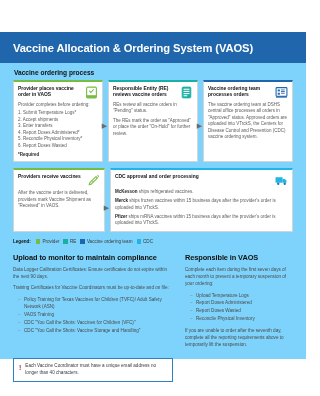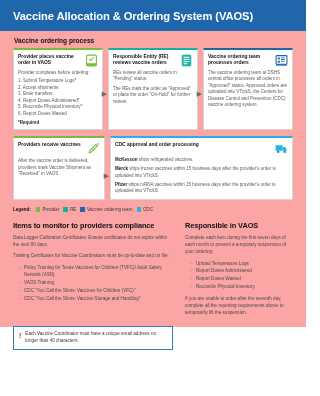--- a/index.html
+++ b/index.html
@@ -3,21 +3,21 @@
 <meta charset="utf-8">
 <style>
   * { box-sizing: border-box; margin: 0; padding: 0; }
   html, body {
     width: 306px; height: 396px;
     background: #ffffff;
     font-family: "Liberation Sans", sans-serif;
     color: #1b1b1b;
     overflow: hidden;
   }
-  .page { position: relative; width: 306px; height: 327px; background:#fca5a5; }
+  .page { position: relative; width: 306px; height: 327px; background:#7dd3fc;margin-top:32px; }
 
   
   .header {
     background: #1f66ad;
     height: 31px;
     display: flex;
     align-items: center;
     padding: 0 13px;
   }
   .header-title {
@@ -284,21 +284,21 @@
     </span>
     <span class="legend-item">
       <i class="swatch" style="background:#22b4e4"></i>
       <span>CDC</span>
     </span>
   </div>
 
   <div class="bottom">
 
     <div class="col-left">
-      <div class="h2">Items to monitor to providers compliance</div>
+      <div class="h2">Upload to monitor to maintain compliance</div>
       <div class="para">Data Logger Calibration Certificates: Ensure certificates do not expire within the next 90 days.</div>
       <div class="para">Training Certificates for Vaccine Coordinators must be up-to-date and on file:</div>
       <ul class="bullets">
         <li>Policy Training for Texas Vaccines for Children (TVFC)/ Adult Safety Network (ASN)</li>
         <li>VAOS Training</li>
         <li>CDC "You Call the Shots: Vaccines for Children (VFC)"</li>
         <li>CDC "You Call the Shots: Vaccine Storage and Handling"</li>
       </ul>
     </div>
 

